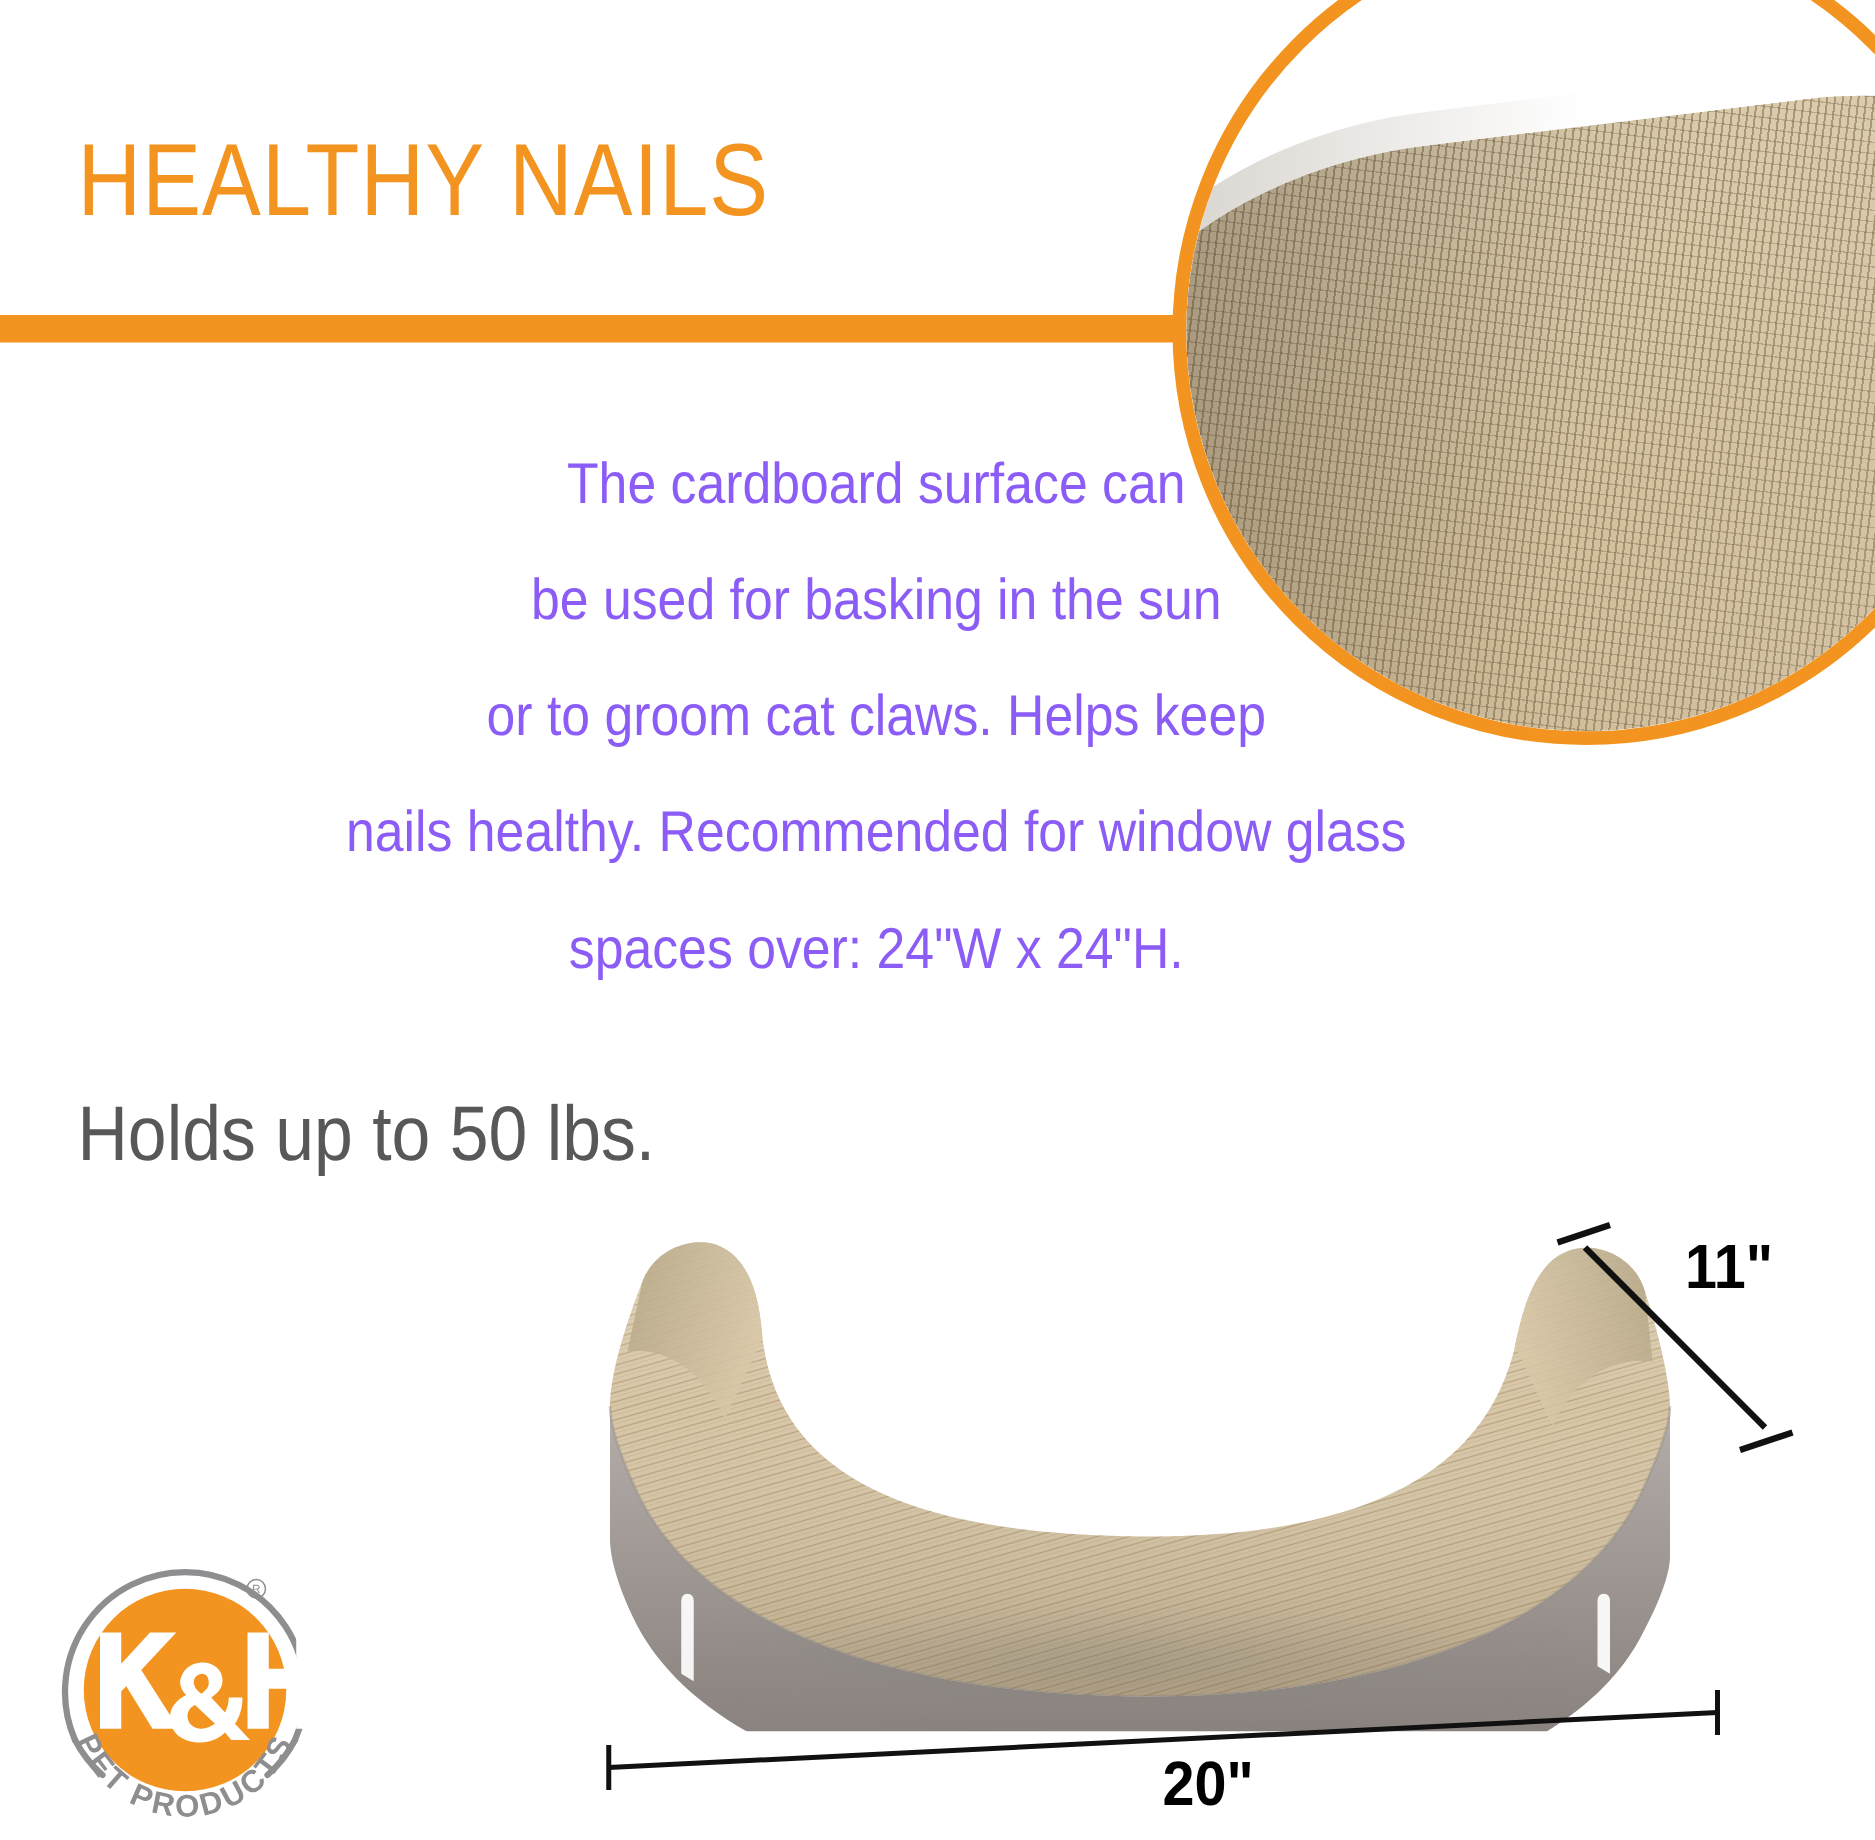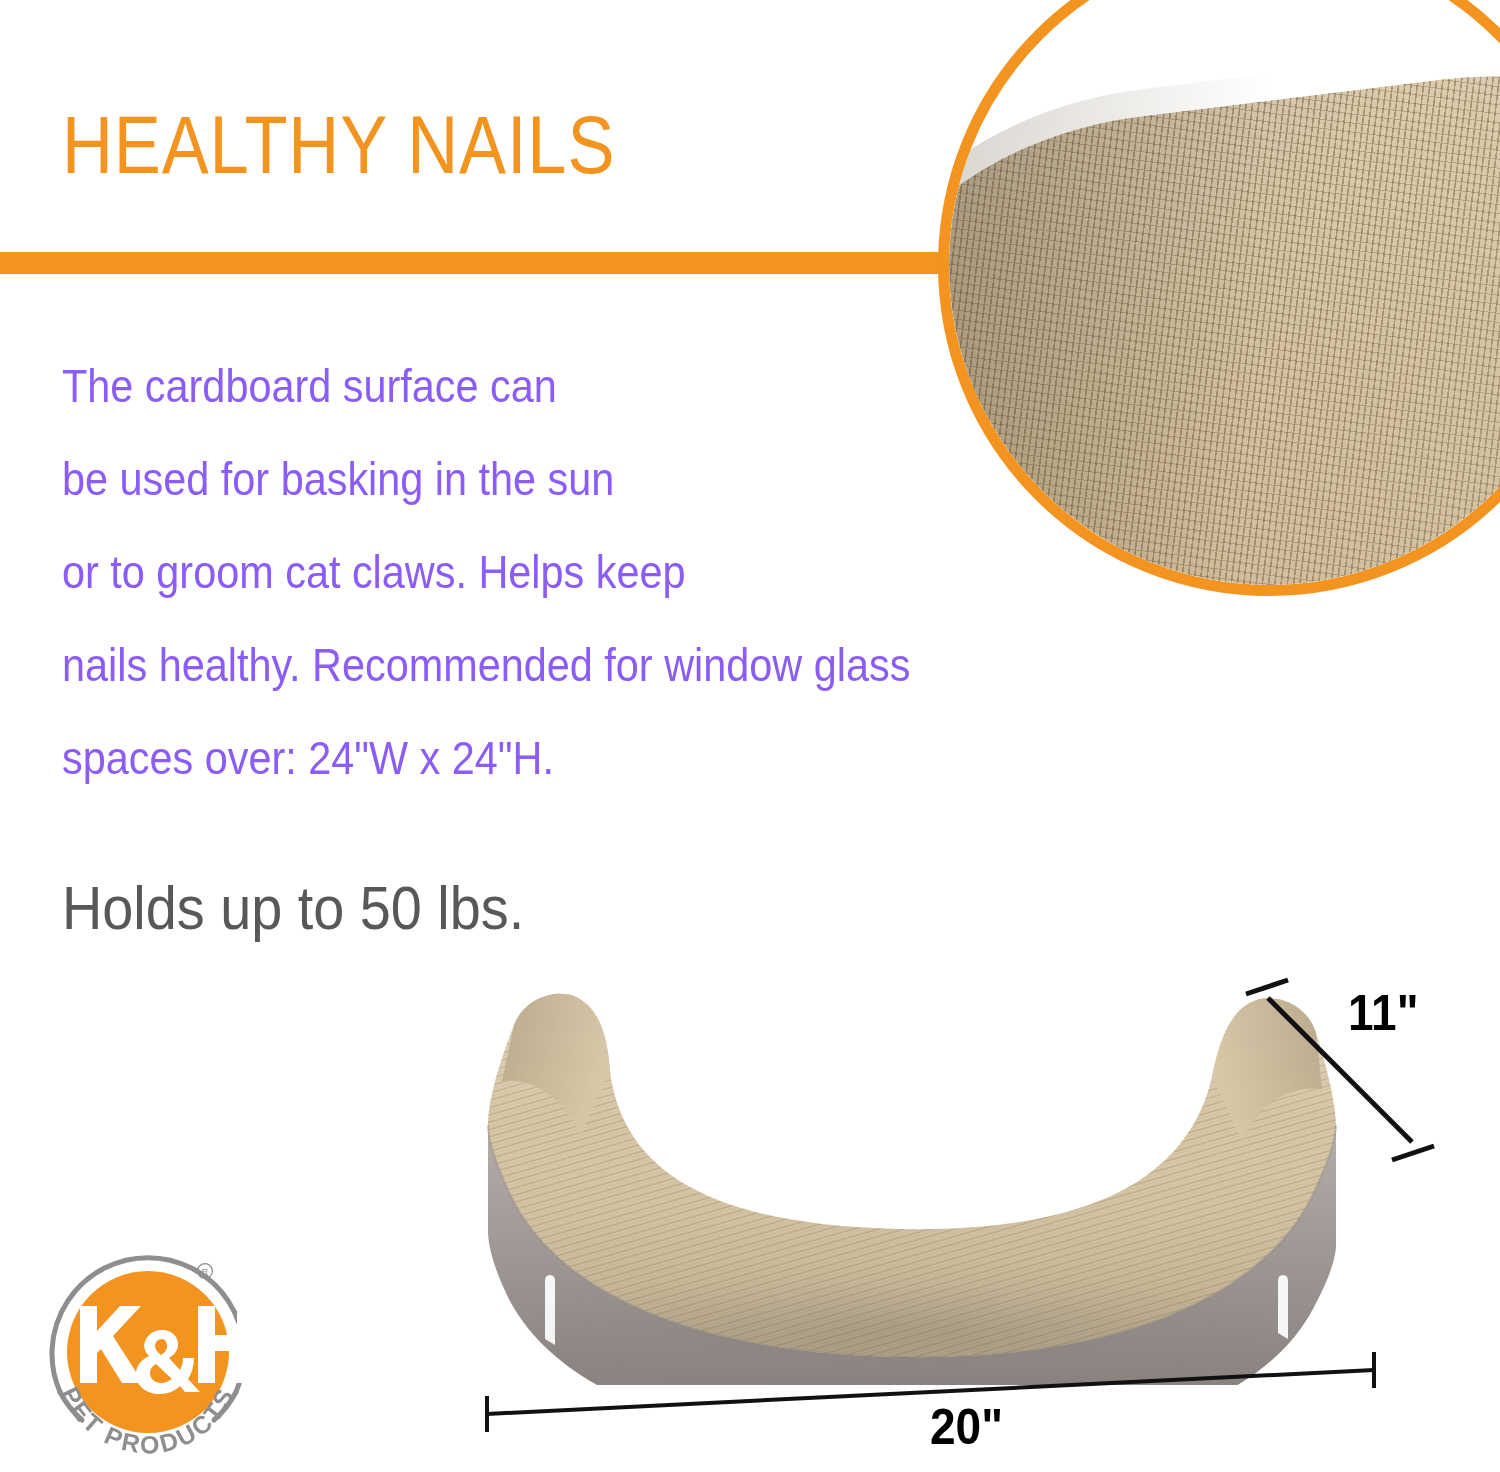--- a/index.html
+++ b/index.html
@@ -9,20 +9,21 @@
   }
   body {
     font-family: "Liberation Sans", sans-serif;
   }
   #page {
     position: relative;
     width: 1500px;
     height: 1472px;
     background: #ffffff;
     overflow: hidden;
+    text-align: center;
   }
 
   
   .title {
     position: absolute;
     left: 62px;
     top: 100px;
     font-family: "Liberation Sans Narrow", "Liberation Sans", sans-serif;
     font-size: 82px;
     line-height: 90px;

